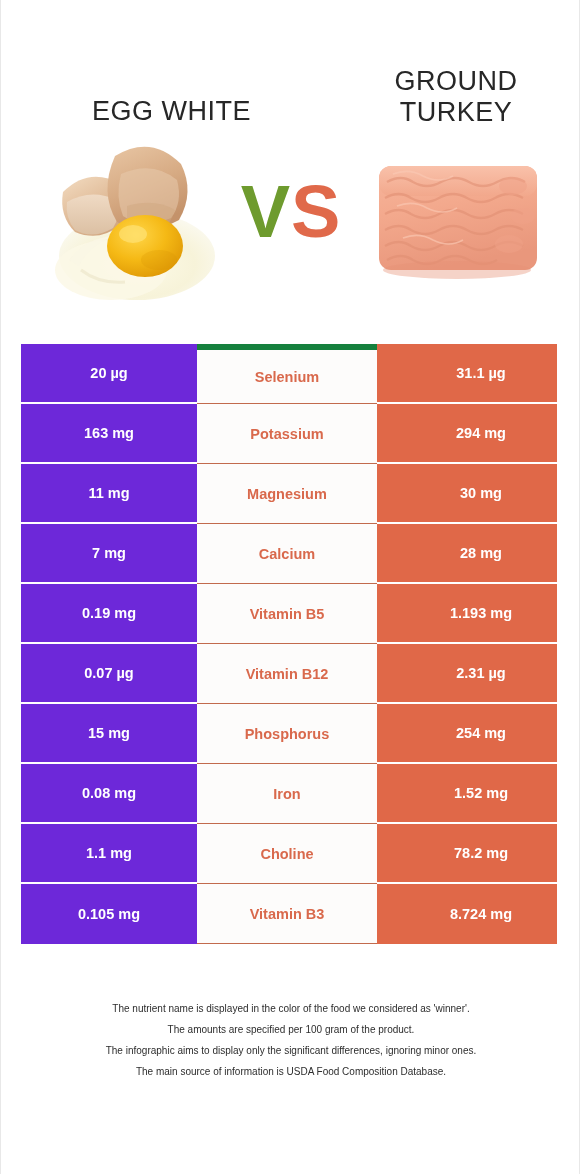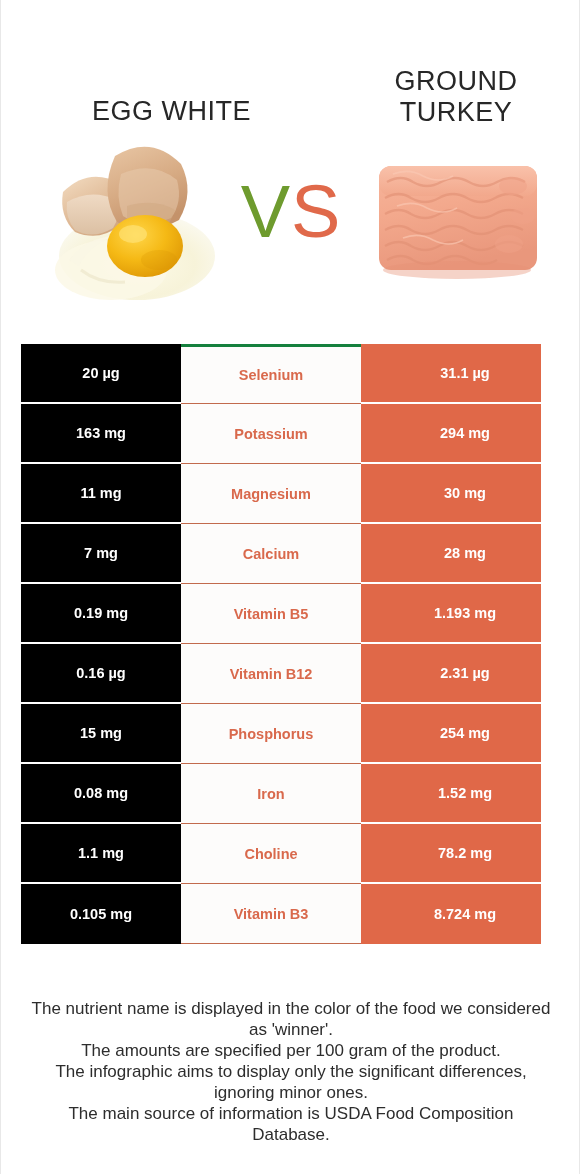--- a/index.html
+++ b/index.html
@@ -93,21 +93,21 @@
     height: 100%;
   }
 
   .vs {
     position: absolute;
     left: 228px;
     top: 60px;
     width: 124px;
     height: 96px;
     font-size: 74px;
-    font-weight: 400;
+    font-weight: 700;
     line-height: 96px;
     letter-spacing: 1px;
     text-align: center;
     font-family: "Liberation Sans", sans-serif;
   }
   .vs .v { color: #6e9b2e; }
   .vs .s { color: #e0694a; }
 
   
   .table {
@@ -124,54 +124,54 @@
   }
   .cell {
     display: flex;
     align-items: center;
     justify-content: center;
     font-size: 14.5px;
     font-weight: 700;
     box-sizing: border-box;
   }
   .cell-left {
-    width: 160px;
-    background: #000000;
+    width: 176px;
+    background: #6d28d9;
     color: #ffffff;
     border-bottom: 2px solid #ffffff;
   }
   .row:last-child .cell-left { border-bottom: none; }
 
   .cell-mid {
     width: 180px;
     background: #fdfcfb;
     color: #d9694c;
     border-bottom: 1px solid #c26a4d;
     font-size: 14.5px;
   }
-  .row:first-child .cell-mid { border-top: 3px solid #15803d; }
+  .row:first-child .cell-mid { border-top: 6px solid #15803d; }
 
   .cell-right {
     width: 180px;
     background: #e06848;
     color: #ffffff;
     border-bottom: 2px solid #ffffff;
     padding-left: 28px;
   }
   .row:last-child .cell-right { border-bottom: none; }
 
   
   .footer {
     position: absolute;
     left: 30px;
     top: 998px;
     width: 520px;
     text-align: center;
     font-family: "Liberation Sans", sans-serif;
-    font-size: 17px;
+    font-size: 10px;
     line-height: 21px;
     color: #2d2d2d;
   }
   .footer p { margin: 0; }
 </style>
 </head>
 <body>
 
 <div class="page">
 
@@ -304,21 +304,21 @@
       <div class="cell cell-right">28 mg</div>
     </div>
 
     <div class="row">
       <div class="cell cell-left">0.19 mg</div>
       <div class="cell cell-mid">Vitamin B5</div>
       <div class="cell cell-right">1.193 mg</div>
     </div>
 
     <div class="row">
-      <div class="cell cell-left">0.16 µg</div>
+      <div class="cell cell-left">0.07 µg</div>
       <div class="cell cell-mid">Vitamin B12</div>
       <div class="cell cell-right">2.31 µg</div>
     </div>
 
     <div class="row">
       <div class="cell cell-left">15 mg</div>
       <div class="cell cell-mid">Phosphorus</div>
       <div class="cell cell-right">254 mg</div>
     </div>
 

